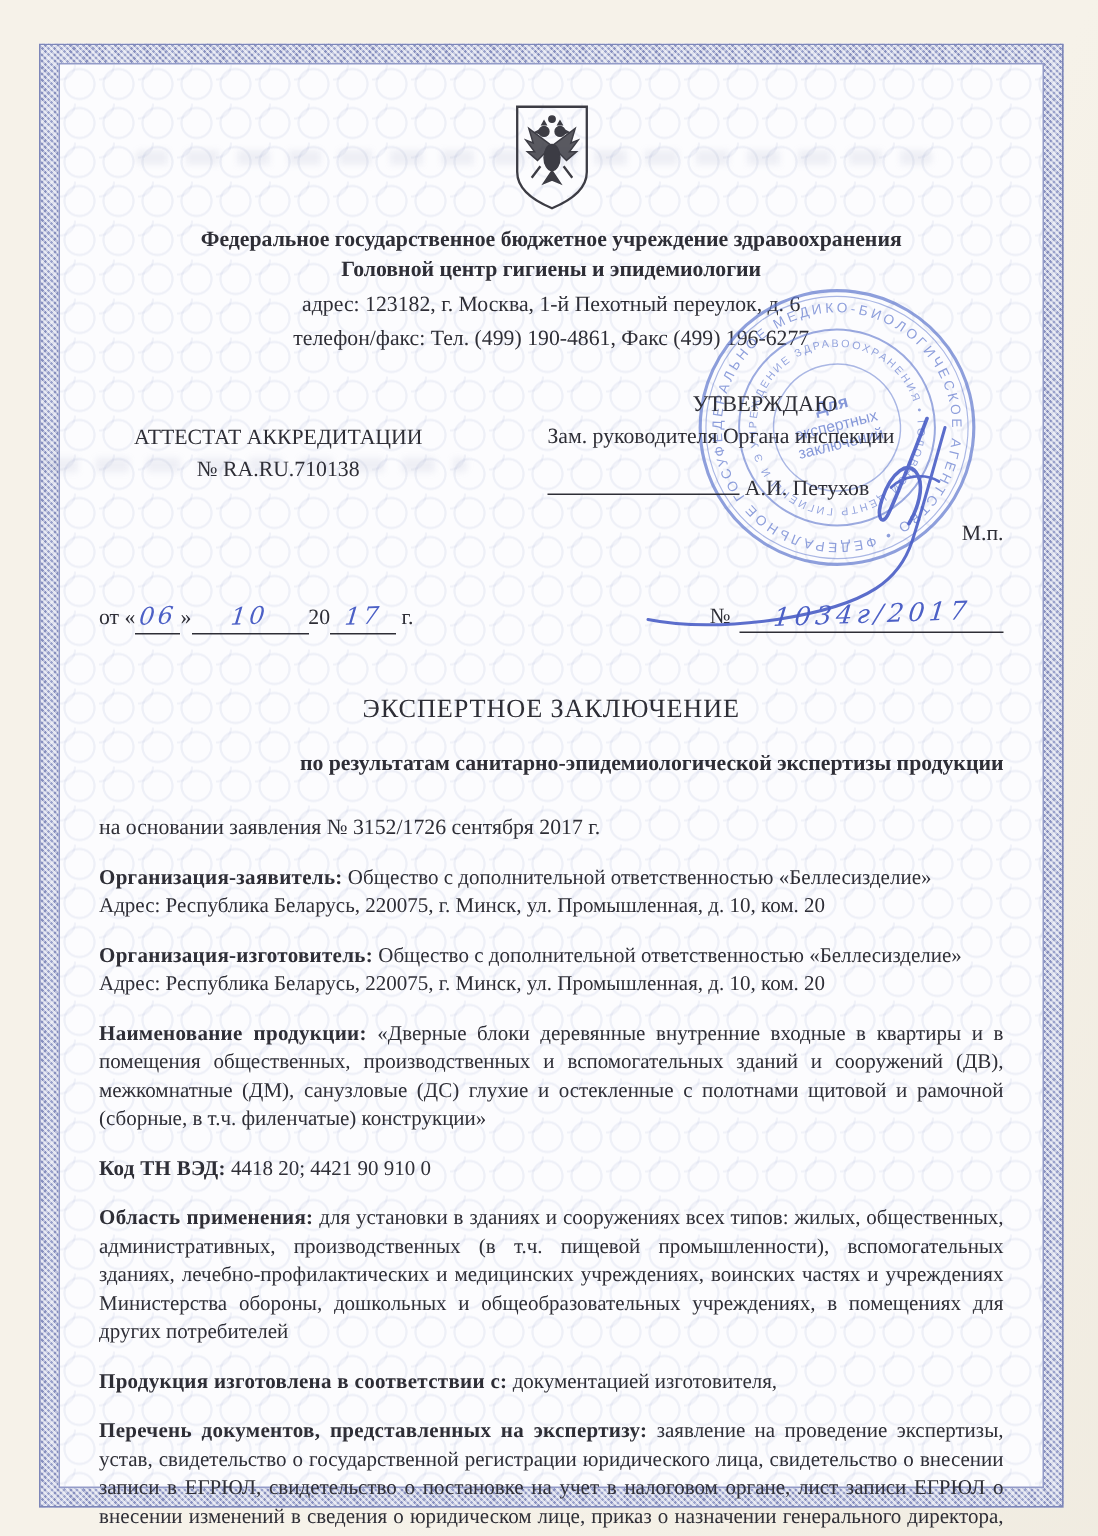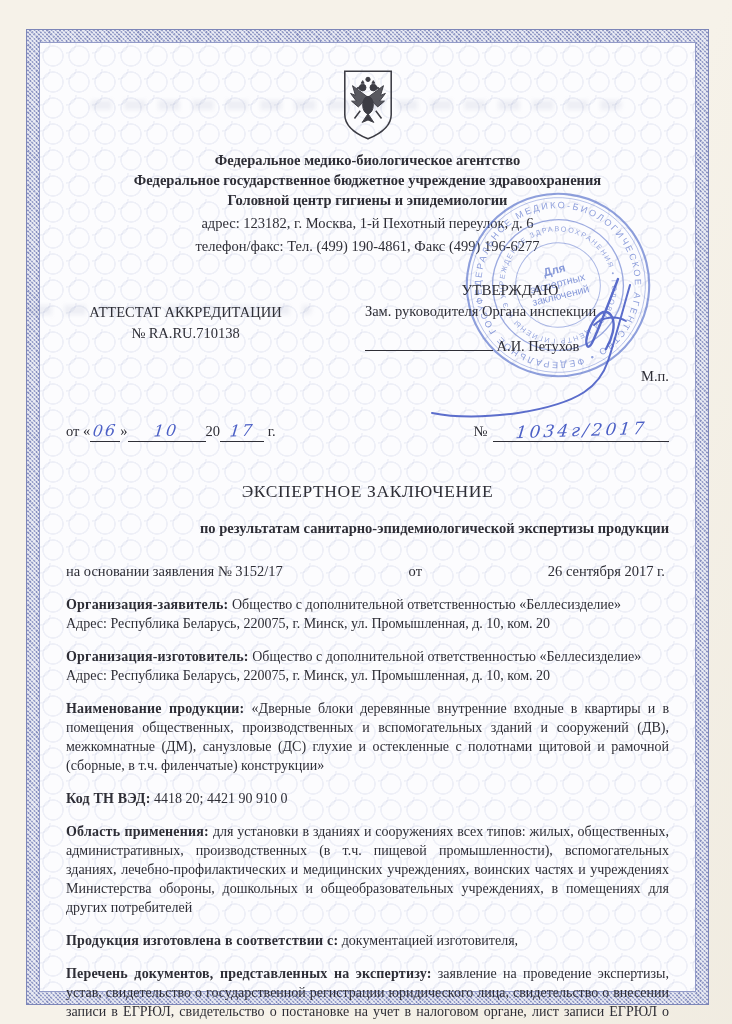--- a/index.html
+++ b/index.html
@@ -104,21 +104,20 @@
         <path d="M38.5 19 L41.5 20.5 L38.2 21.8 Z"></path>
         <path d="M23 15.5 L26 15.5 L24.5 12.8 Z"></path>
         <path d="M34 15.5 L37 15.5 L35.5 12.8 Z"></path>
         <circle cx="30" cy="11.5" r="2.2"></circle>
         <path d="M30 47 L24 56 L30 53.5 L36 56 Z"></path>
         <path d="M22 44 L16 52 M38 44 L44 52" stroke-width="1.6" fill="none"></path>
       </g>
     </svg>
 
     <div class="hdr">
-      <div>Федеральное медико-биологическое агентство</div>
       <div>Федеральное государственное бюджетное учреждение здравоохранения</div>
       <div>Головной центр гигиены и эпидемиологии</div>
     </div>
 
     <div class="addr">адрес: 123182, г. Москва, 1-й Пехотный переулок, д. 6</div>
     <div class="addr">телефон/факс: Тел. (499) 190-4861, Факс (499) 196-6277</div>
 
     <div class="cols">
       <div class="col-l">
         <div>АТТЕСТАТ АККРЕДИТАЦИИ</div>
@@ -142,21 +141,20 @@
       <div>
         <span class="num-part">№</span><span class="fill" style="width:176px;"><span class="hand big">1034г/2017</span></span>
       </div>
     </div>
 
     <div class="title">ЭКСПЕРТНОЕ ЗАКЛЮЧЕНИЕ</div>
     <div class="subtitle">по результатам санитарно-эпидемиологической экспертизы продукции</div>
 
     <div class="basisrow">
       <span class="b-left">на основании заявления № 3152/17</span>
-      <span class="b-mid">от</span>
       <span class="b-right">26 сентября 2017 г.</span>
     </div>
 
     <div class="para">
       <b>Организация-заявитель:</b> <span>Общество с дополнительной ответственностью «Беллесизделие»</span>
       <div class="line2">Адрес: Республика Беларусь, 220075, г. Минск, ул. Промышленная, д. 10, ком. 20</div>
     </div>
 
     <div class="para">
       <b>Организация-изготовитель:</b> <span>Общество с дополнительной ответственностью «Беллесизделие»</span>

